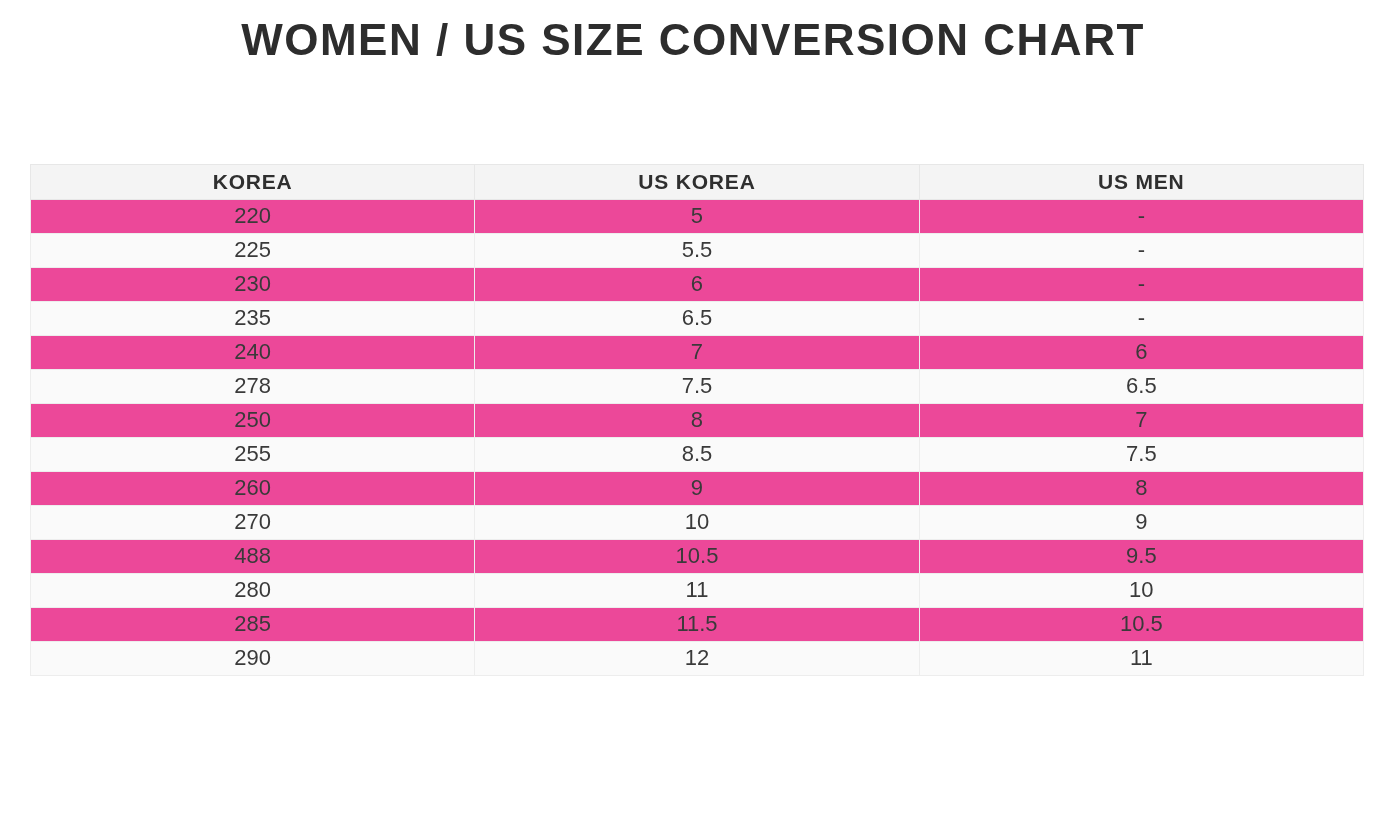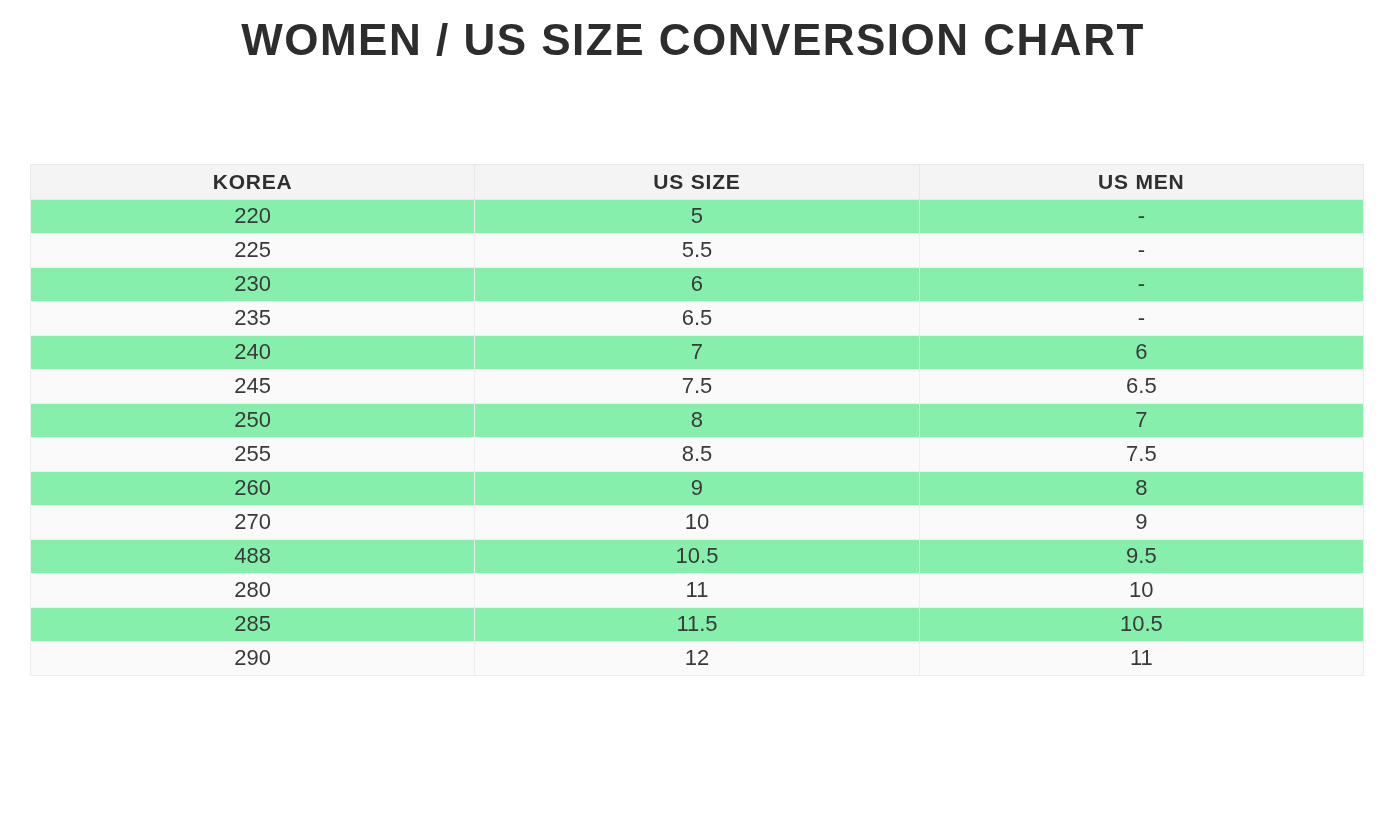--- a/index.html
+++ b/index.html
@@ -48,37 +48,37 @@
     border:1px solid var(--border-color);
   }
   table.conversion td{
     font-size:22px;
     font-weight:normal;
     color:var(--text-color);
     height:34px;
     padding:0;
     text-align:center;
     border:1px solid #ededed;
-    background:#86efac;
+    background:#ec4899;
   }
   table.conversion tbody tr:nth-child(even) td{
     background:var(--row-alt-bg);
   }
 </style>
 </head>
 <body>
 
 <h1 class="page-title">WOMEN / US SIZE CONVERSION CHART</h1>
 
 <div class="table-wrap">
   <table class="conversion">
     <thead>
       <tr>
           <th>KOREA</th>
-          <th>US SIZE</th>
+          <th>US KOREA</th>
           <th>US MEN</th>
         </tr>
     </thead>
     <tbody>
         <tr>
           <td>220</td>
           <td>5</td>
           <td>-</td>
         </tr>
         <tr>
@@ -95,21 +95,21 @@
           <td>235</td>
           <td>6.5</td>
           <td>-</td>
         </tr>
         <tr>
           <td>240</td>
           <td>7</td>
           <td>6</td>
         </tr>
         <tr>
-          <td>245</td>
+          <td>278</td>
           <td>7.5</td>
           <td>6.5</td>
         </tr>
         <tr>
           <td>250</td>
           <td>8</td>
           <td>7</td>
         </tr>
         <tr>
           <td>255</td>

